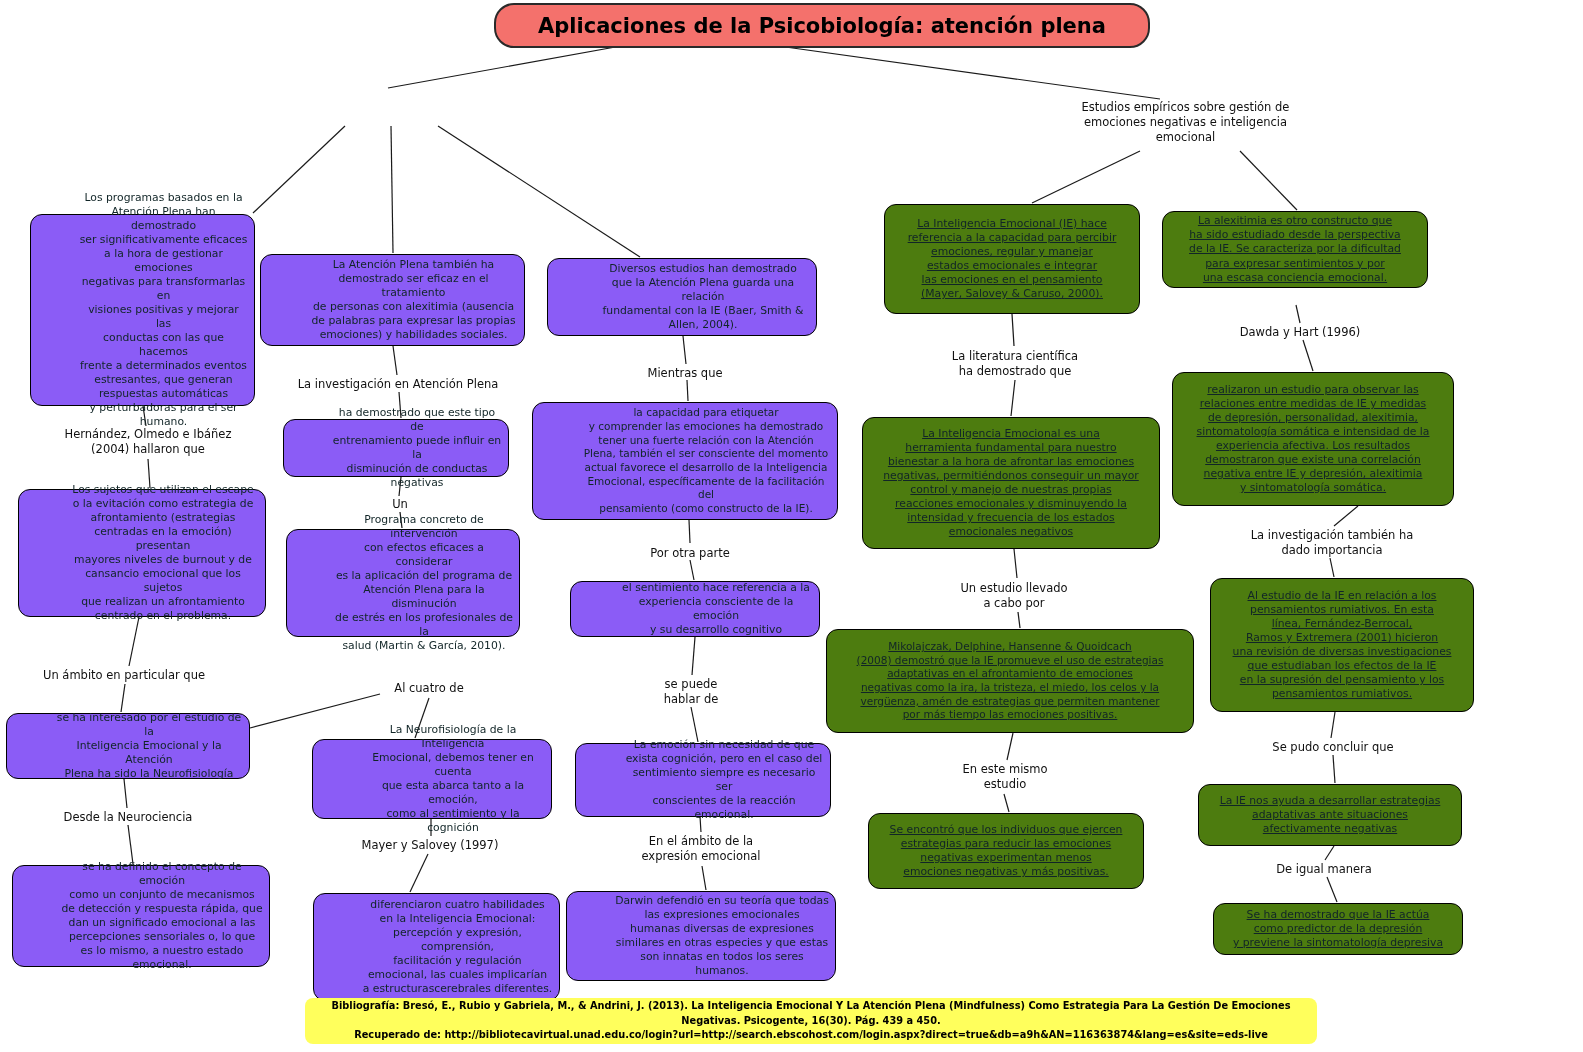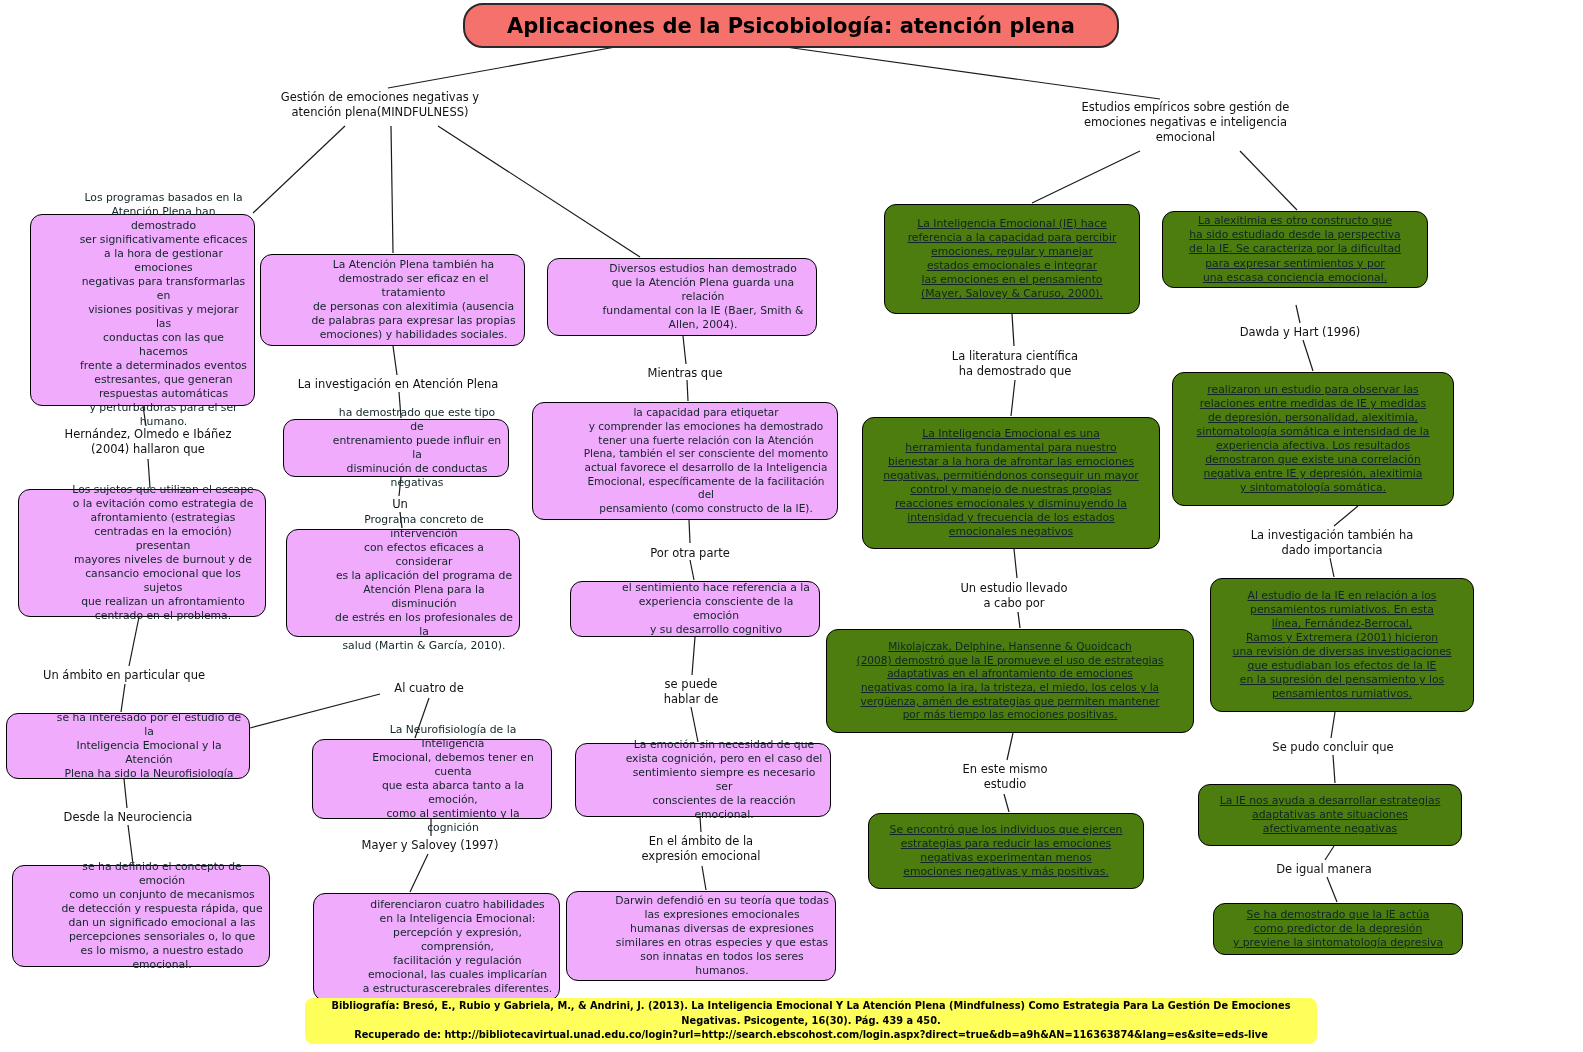--- a/index.html
+++ b/index.html
@@ -16,37 +16,38 @@
     position:absolute;
     border:1.4px solid #000;
     border-radius:12px;
     display:flex;align-items:center;justify-content:center;
     text-align:center;
     white-space:pre-line;
     font-size:10.8px;line-height:1.3;
     color:#112527;
     padding:4px 6px;box-sizing:border-box;
   }
-  .cyan{background:#f0abfc;padding-left:48px;}
+  .cyan{background:#8b5cf6;padding-left:48px;}
   .green{background:#4d7c0f;text-decoration:underline;}
   .llabel{
     position:absolute;
     text-align:center;
     white-space:pre-line;
     font-size:11.5px;line-height:1.3;
     color:#111111;
   }
   .title{
     position:absolute;
     background:#f4716c;
     border:2px solid #2a2a2a;
     border-radius:20px;
     display:flex;align-items:center;justify-content:center;
     font-weight:bold;font-size:21px;color:#000;
     white-space:nowrap;
+    margin-left:31px;
   }
   .biblio{
     position:absolute;
     background:#ffff5c;
     border-radius:8px;
     display:flex;flex-direction:column;justify-content:center;
     text-align:center;
     font-weight:bold;font-size:9.8px;line-height:1.5;color:#000;
     padding:3px 10px;box-sizing:border-box;
   }
@@ -97,22 +98,20 @@
     <line x1="1358" y1="506" x2="1334" y2="526"></line>
     <line x1="1330" y1="558" x2="1334" y2="577"></line>
     <line x1="1335" y1="712" x2="1331" y2="738"></line>
     <line x1="1333" y1="755" x2="1335" y2="783"></line>
     <line x1="1334" y1="846" x2="1325" y2="860"></line>
     <line x1="1327" y1="877" x2="1337" y2="902"></line>
   </svg>
 
   <div class="title" style="left:463px;top:3px;width:652px;height:41px">Aplicaciones de la Psicobiología: atención plena</div>
 
-  <div class="llabel" style="left:262px;top:90px;width:236px">Gestión de emociones negativas y
-atención plena(MINDFULNESS)</div>
   <div class="llabel" style="left:1058px;top:100px;width:255px">Estudios empíricos sobre gestión de
 emociones negativas e inteligencia
 emocional</div>
 
   <div class="box cyan" style="left:30px;top:214px;width:225px;height:192px">Los programas basados en la
 Atención Plena han demostrado
 ser significativamente eficaces
 a la hora de gestionar emociones
 negativas para transformarlas en
 visiones positivas y mejorar las

